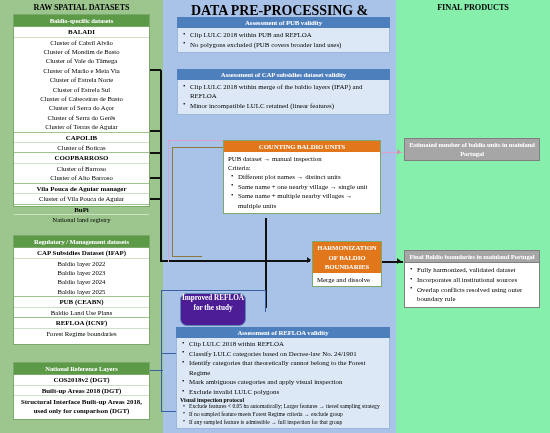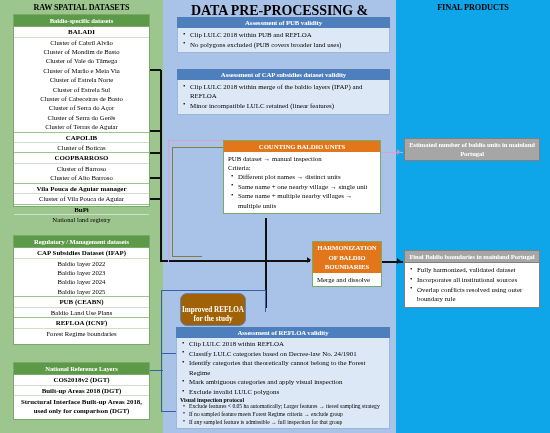--- a/index.html
+++ b/index.html
@@ -8,21 +8,21 @@
     font-family:"Liberation Serif", serif;
     background:#ffffff;
     overflow:hidden;
   }
   #page{position:relative;width:550px;height:433px;overflow:hidden;background:#fff;}
 
   
   .col{position:absolute;top:0;bottom:0;}
   #col-left{left:0;width:163px;background:#9cc68d;}
   #col-mid{left:163px;width:233px;background:#a9c2e8;}
-  #col-right{left:396px;width:154px;background:#0ea5e9;}
+  #col-right{left:396px;width:154px;background:#86efac;}
 
   .col-title{
     position:absolute;left:0;right:0;top:3px;
     text-align:center;font-weight:bold;font-size:8.1px;
     letter-spacing:-.1px;color:#000;
   }
   #col-mid .col-title{font-size:14px;}
   #col-right .col-title{font-size:8.3px;}
 
   
@@ -77,24 +77,24 @@
   }
   .obox-body{background:#fff;padding:2px 4px 3px 4px;}
   .obox-body .p{font-size:6.8px;line-height:9px;}
 
   
   #harmonization .obox-head{line-height:9.5px;height:auto;padding:1px 0;}
 
   
   .callout{
     position:absolute;box-sizing:border-box;
-    background:#a16207;border:1px solid #5d85b8;border-radius:7px;
+    background:#4c1d95;border:1px solid #5d85b8;border-radius:7px;
     color:#ffffff;font-weight:bold;text-align:center;
     font-size:7.2px;line-height:9.6px;
-    display:flex;align-items:flex-end;justify-content:center;
+    display:flex;align-items:flex-start;justify-content:center;
   }
 
   
   .rbox{position:absolute;box-sizing:border-box;border:1px solid #7f7f7f;}
   .rbox-head{
     background:#a6a6a6;color:#ffffff;font-weight:bold;text-align:center;
     font-size:6.6px;line-height:9.4px;padding:1px 2px;letter-spacing:-.1px;
   }
   .rbox-body{background:#ffffff;padding:2px 3px 3px 3px;border-top:1px solid #7f7f7f;}
 

